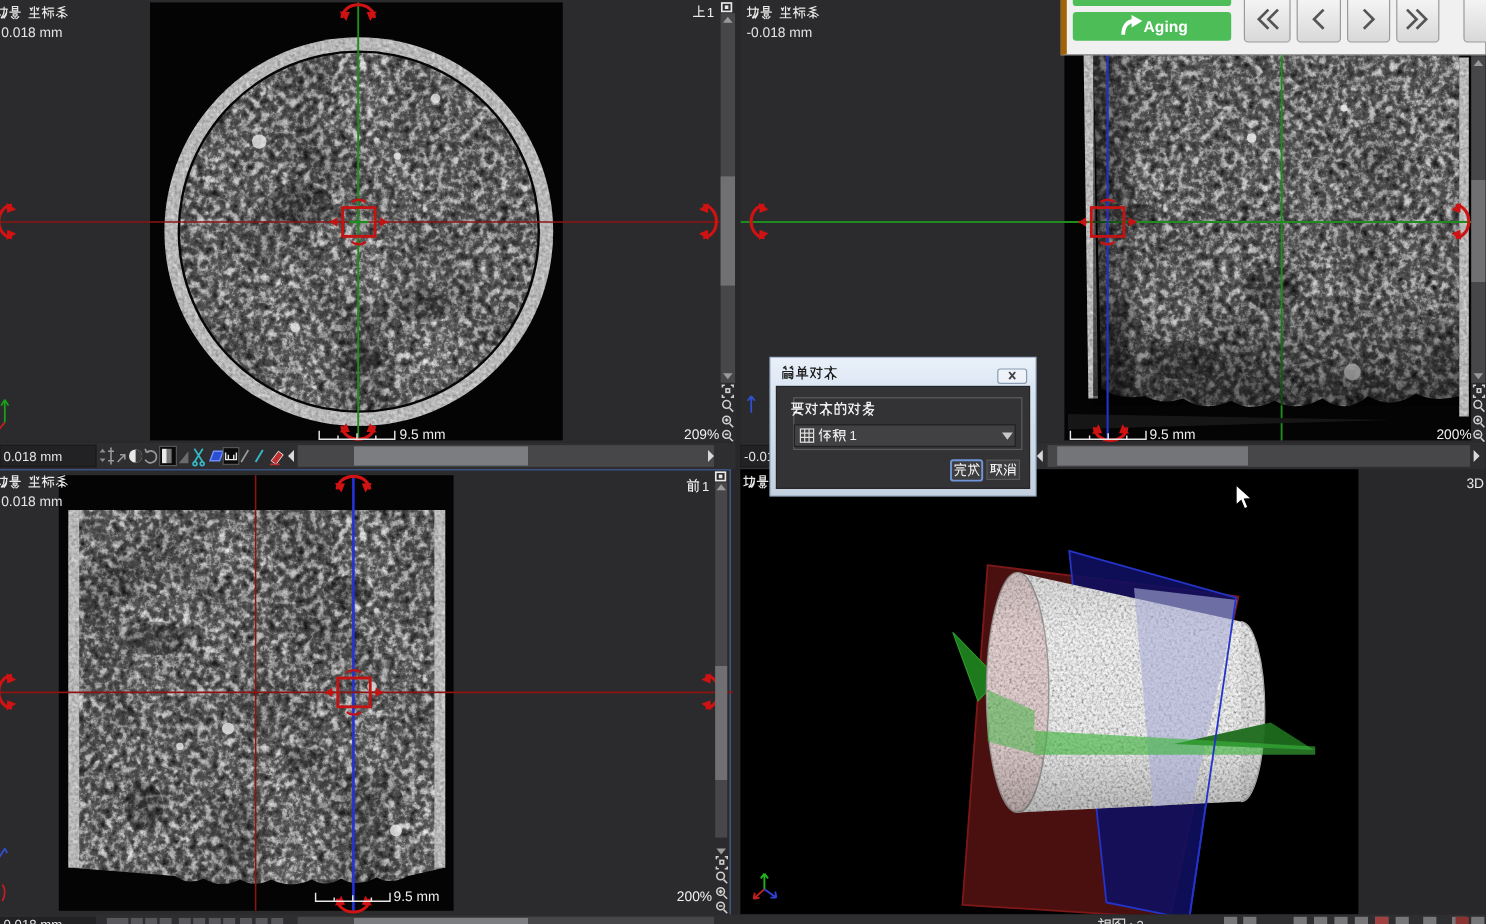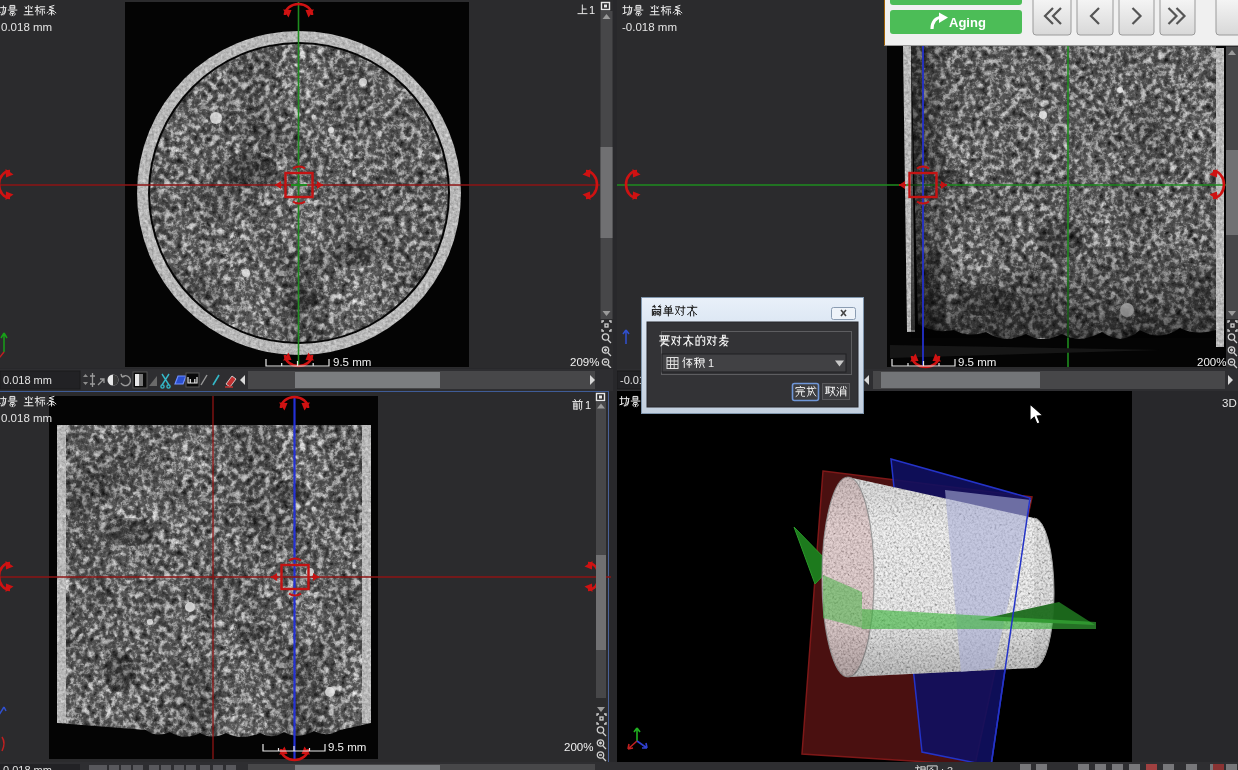--- a/index.html
+++ b/index.html
@@ -412,21 +412,21 @@
 <rect x="1129" y="2" width="11" height="6" fill="#77777a"></rect>
 <rect x="1146" y="2" width="11" height="6" fill="#77777a"></rect>
 <rect x="1163" y="2" width="11" height="6" fill="#77777a"></rect>
 <rect x="1186" y="2" width="11" height="6" fill="#77777a"></rect>
 <rect x="1210" y="2" width="11" height="6" fill="#77777a"></rect>
 <rect x="1226" y="2" width="11" height="6" fill="#77777a"></rect>
 <rect x="1146" y="2" width="11" height="6" fill="#a04040"></rect>
 <rect x="1213" y="2" width="11" height="6" fill="#8a3333"></rect>
 </svg>
   </div>
-<div class="abs" style="left:884px;top:0;width:354px;height:46px;background:#f0f0f0;border-bottom:1px solid #9a9a9a;border-left:1px solid #a16207;box-sizing:border-box">
+<div class="abs" style="left:884px;top:0;width:354px;height:46px;background:#f0f0f0;border-bottom:1px solid #9a9a9a;border-left:5px solid #a16207;box-sizing:border-box">
 <svg class="abs" style="left:0;top:0" width="354" height="45" viewBox="0 0 354 45">
 <defs>
         <linearGradient id="btng" x1="0" y1="0" x2="0" y2="1">
           <stop offset="0" stop-color="#f7f7f7"></stop>
           <stop offset="1" stop-color="#d8d8d8"></stop>
         </linearGradient>
       </defs>
 <rect x="5" y="-8" width="132" height="13" rx="3" fill="#4cbd57"></rect>
 <rect x="5" y="10" width="132" height="24" rx="3" fill="#4cbd57"></rect>
 <path d="M47,29 C47,21.5 51,17.5 56,17.5" fill="none" stroke="#fff" stroke-width="3.2"></path>

